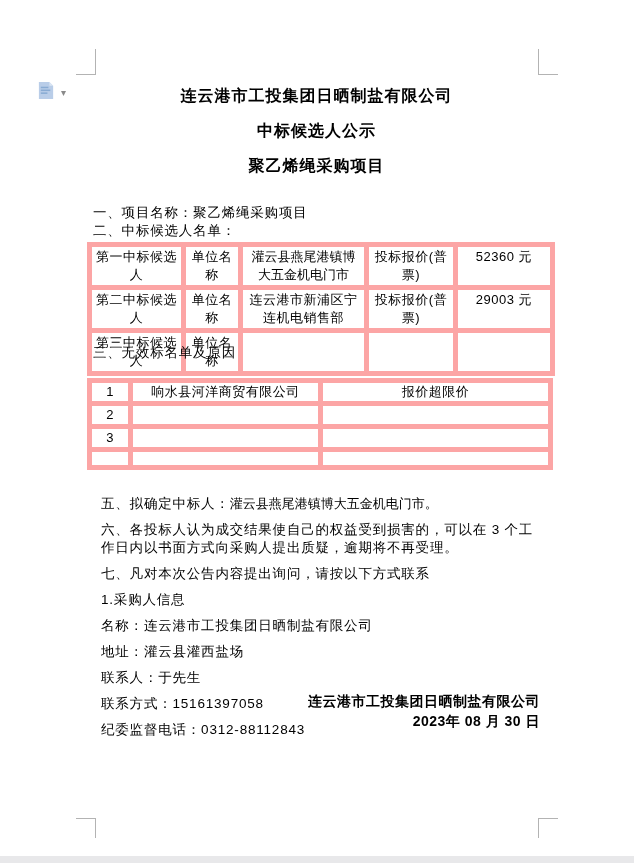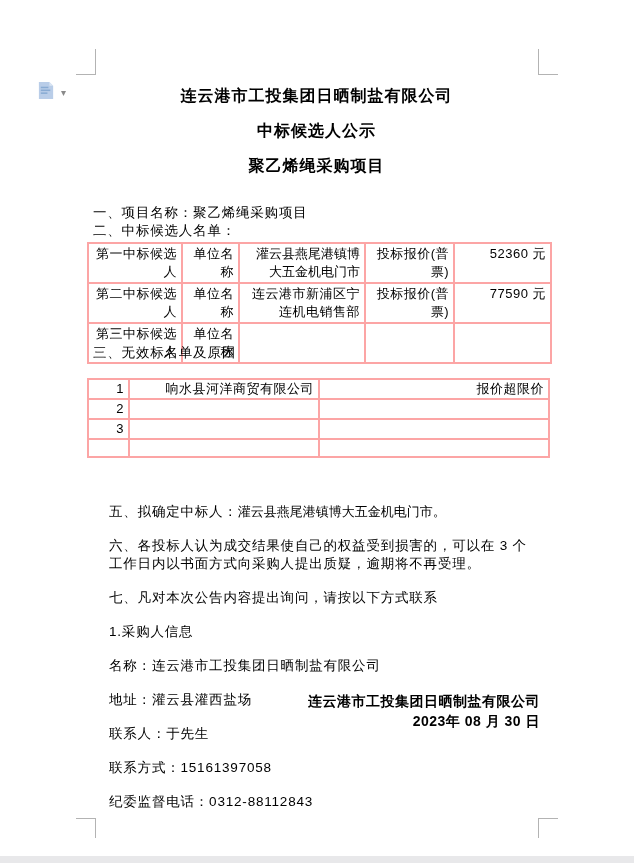--- a/index.html
+++ b/index.html
@@ -25,39 +25,39 @@
   .titles { position:absolute; left:93px; top:78px; width:447px; text-align:center; font-weight:bold; font-size:16px; letter-spacing:1px; }
   .titles .t { line-height:35px; }
 
   .body-text { font-size:13.5px; letter-spacing:0.8px; line-height:18px; }
 
   .s1 { position:absolute; left:93px; top:204px; }
   .s2 { position:absolute; left:93px; top:222px; }
   .s3 { position:absolute; left:93px; top:344px; }
 
   table { border-collapse:collapse; table-layout:fixed; font-size:13px; letter-spacing:0.5px; }
-  td, th { border:2px solid #fca5a5; padding:1px 4px; vertical-align:top; text-align:right; font-weight:normal; overflow:hidden; word-break:break-all; }
+  td, th { border:5px solid #fca5a5; padding:1px 4px; vertical-align:top; text-align:center; font-weight:normal; overflow:hidden; word-break:break-all; }
 
   .tbl1 { position:absolute; left:87px; top:242px; width:463px; }
   .tbl1 col:nth-child(1){width:94px;} .tbl1 col:nth-child(2){width:57px;}
   .tbl1 col:nth-child(3){width:126px;} .tbl1 col:nth-child(4){width:89px;}
   .tbl1 col:nth-child(5){width:97px;}
   .tbl1 tr:nth-child(1) td{height:33px;}
   .tbl1 tr:nth-child(2) td{height:32px;}
   .tbl1 tr:nth-child(3) td{height:26px;}
 
   .tbl2 { position:absolute; left:87px; top:378px; width:461px; }
   .tbl2 col:nth-child(1){width:41px;} .tbl2 col:nth-child(2){width:190px;}
   .tbl2 col:nth-child(3){width:230px;}
   .tbl2 td, .tbl2 th { height:18px; line-height:16px; }
 
   .big { font-size:13px; letter-spacing:0; }
 
   .lower { position:absolute; left:93px; top:487px; width:450px; }
-  .lower p { margin:16px; }
+  .lower p { margin:8px; }
 
   .signature { position:absolute; left:93px; top:691px; width:447px; text-align:right; font-weight:bold; font-size:14px; line-height:20px; letter-spacing:0.5px; }
 
   .bottom-strip { position:absolute; left:0; top:856px; width:634px; height:7px; background:#e8e8ea; }
 </style>
 </head>
 <body>
 
 <div class="page">
 
@@ -102,21 +102,21 @@
         <td>单位名称</td>
         <td class="big">灌云县燕尾港镇博大五金机电门市</td>
         <td>投标报价(普票)</td>
         <td>52360 元</td>
       </tr>
       <tr>
         <td>第二中标候选人</td>
         <td>单位名称</td>
         <td>连云港市新浦区宁连机电销售部</td>
         <td>投标报价(普票)</td>
-        <td>77590 元</td>
+        <td>29003 元</td>
       </tr>
       <tr>
         <td>第三中标候选人</td>
         <td>单位名称</td>
         <td></td>
         <td></td>
         <td></td>
       </tr>
     </tbody>
   </table>

